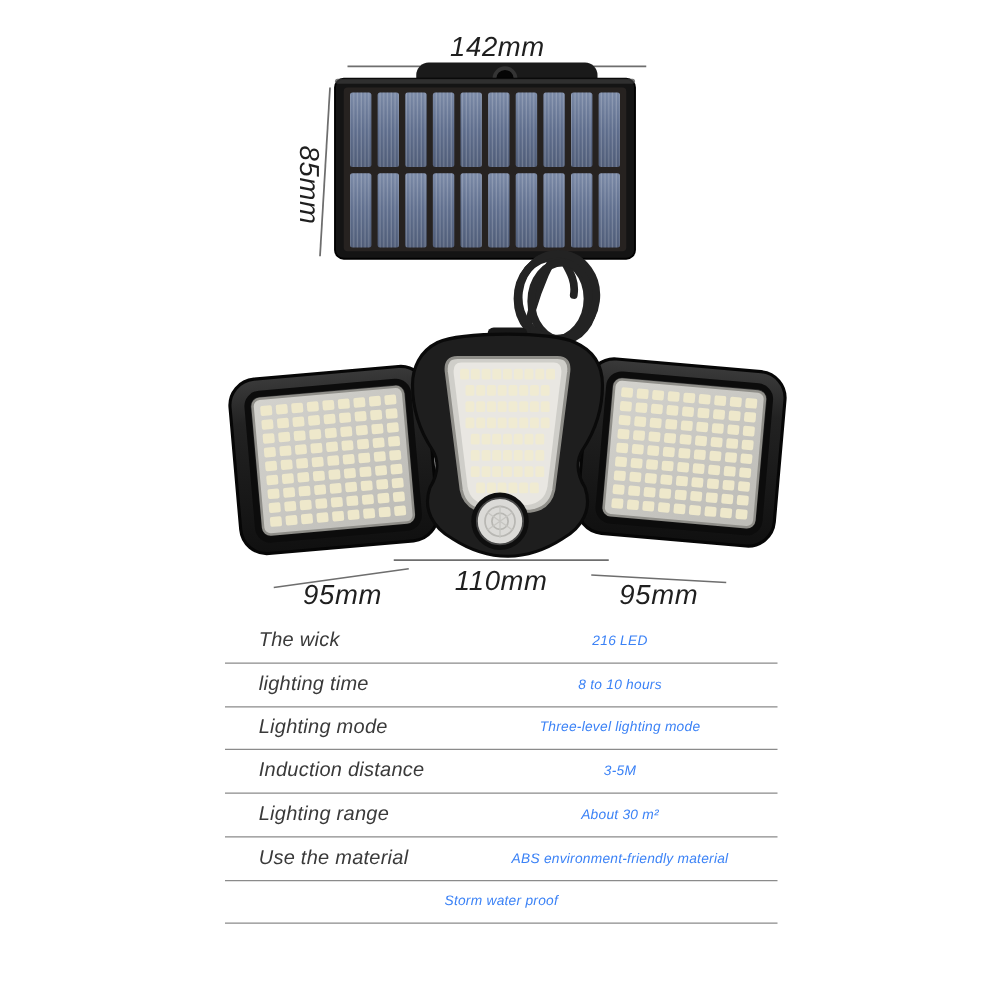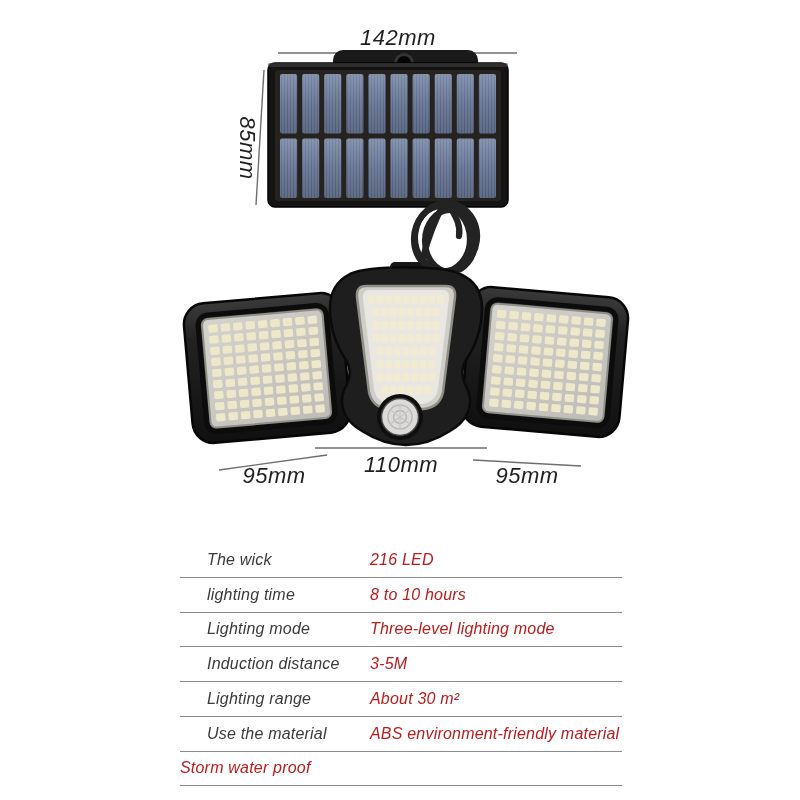--- a/index.html
+++ b/index.html
@@ -3,31 +3,31 @@
 <meta charset="utf-8">
 <style>
   html,body { margin:0; padding:0; background:#ffffff; }
   .stage {
     position:relative; width:800px; height:800px; background:#ffffff;
     font-family:"Liberation Sans", sans-serif; overflow:hidden;font-style:italic;
   }
   svg.scene { position:absolute; left:0; top:0; }
   .dim-text { font-size:22px; fill:#1f1f1f; letter-spacing:0.5px; }
   
-  .spec-table { position:absolute; left:180px; top:543px; width:442px; }
+  .spec-table { position:absolute; left:180px; top:496px; width:442px; }
   .spec-row {
     display:flex; align-items:center; height:33.75px;
     border-bottom:1.4px solid #8b8b8b;
   }
   .spec-label {
     width:163px; padding-left:27px; flex:0 0 auto;
     font-size:16px; color:#3a3a3a; letter-spacing:0.2px;
   }
   .spec-value {
-    flex:1 1 auto; font-size:16px; color:#b91c1c; letter-spacing:0.2px;
+    flex:1 1 auto; font-size:11px; color:#3b82f6; letter-spacing:0.2px;text-align:center;
   }
 </style>
 </head>
 <body>
 
 <div class="stage">
 
   <svg class="scene" width="800" height="800" viewBox="0 0 800 800">
     <defs>
       <linearGradient id="cellGrad" x1="0" y1="0" x2="0" y2="1">

